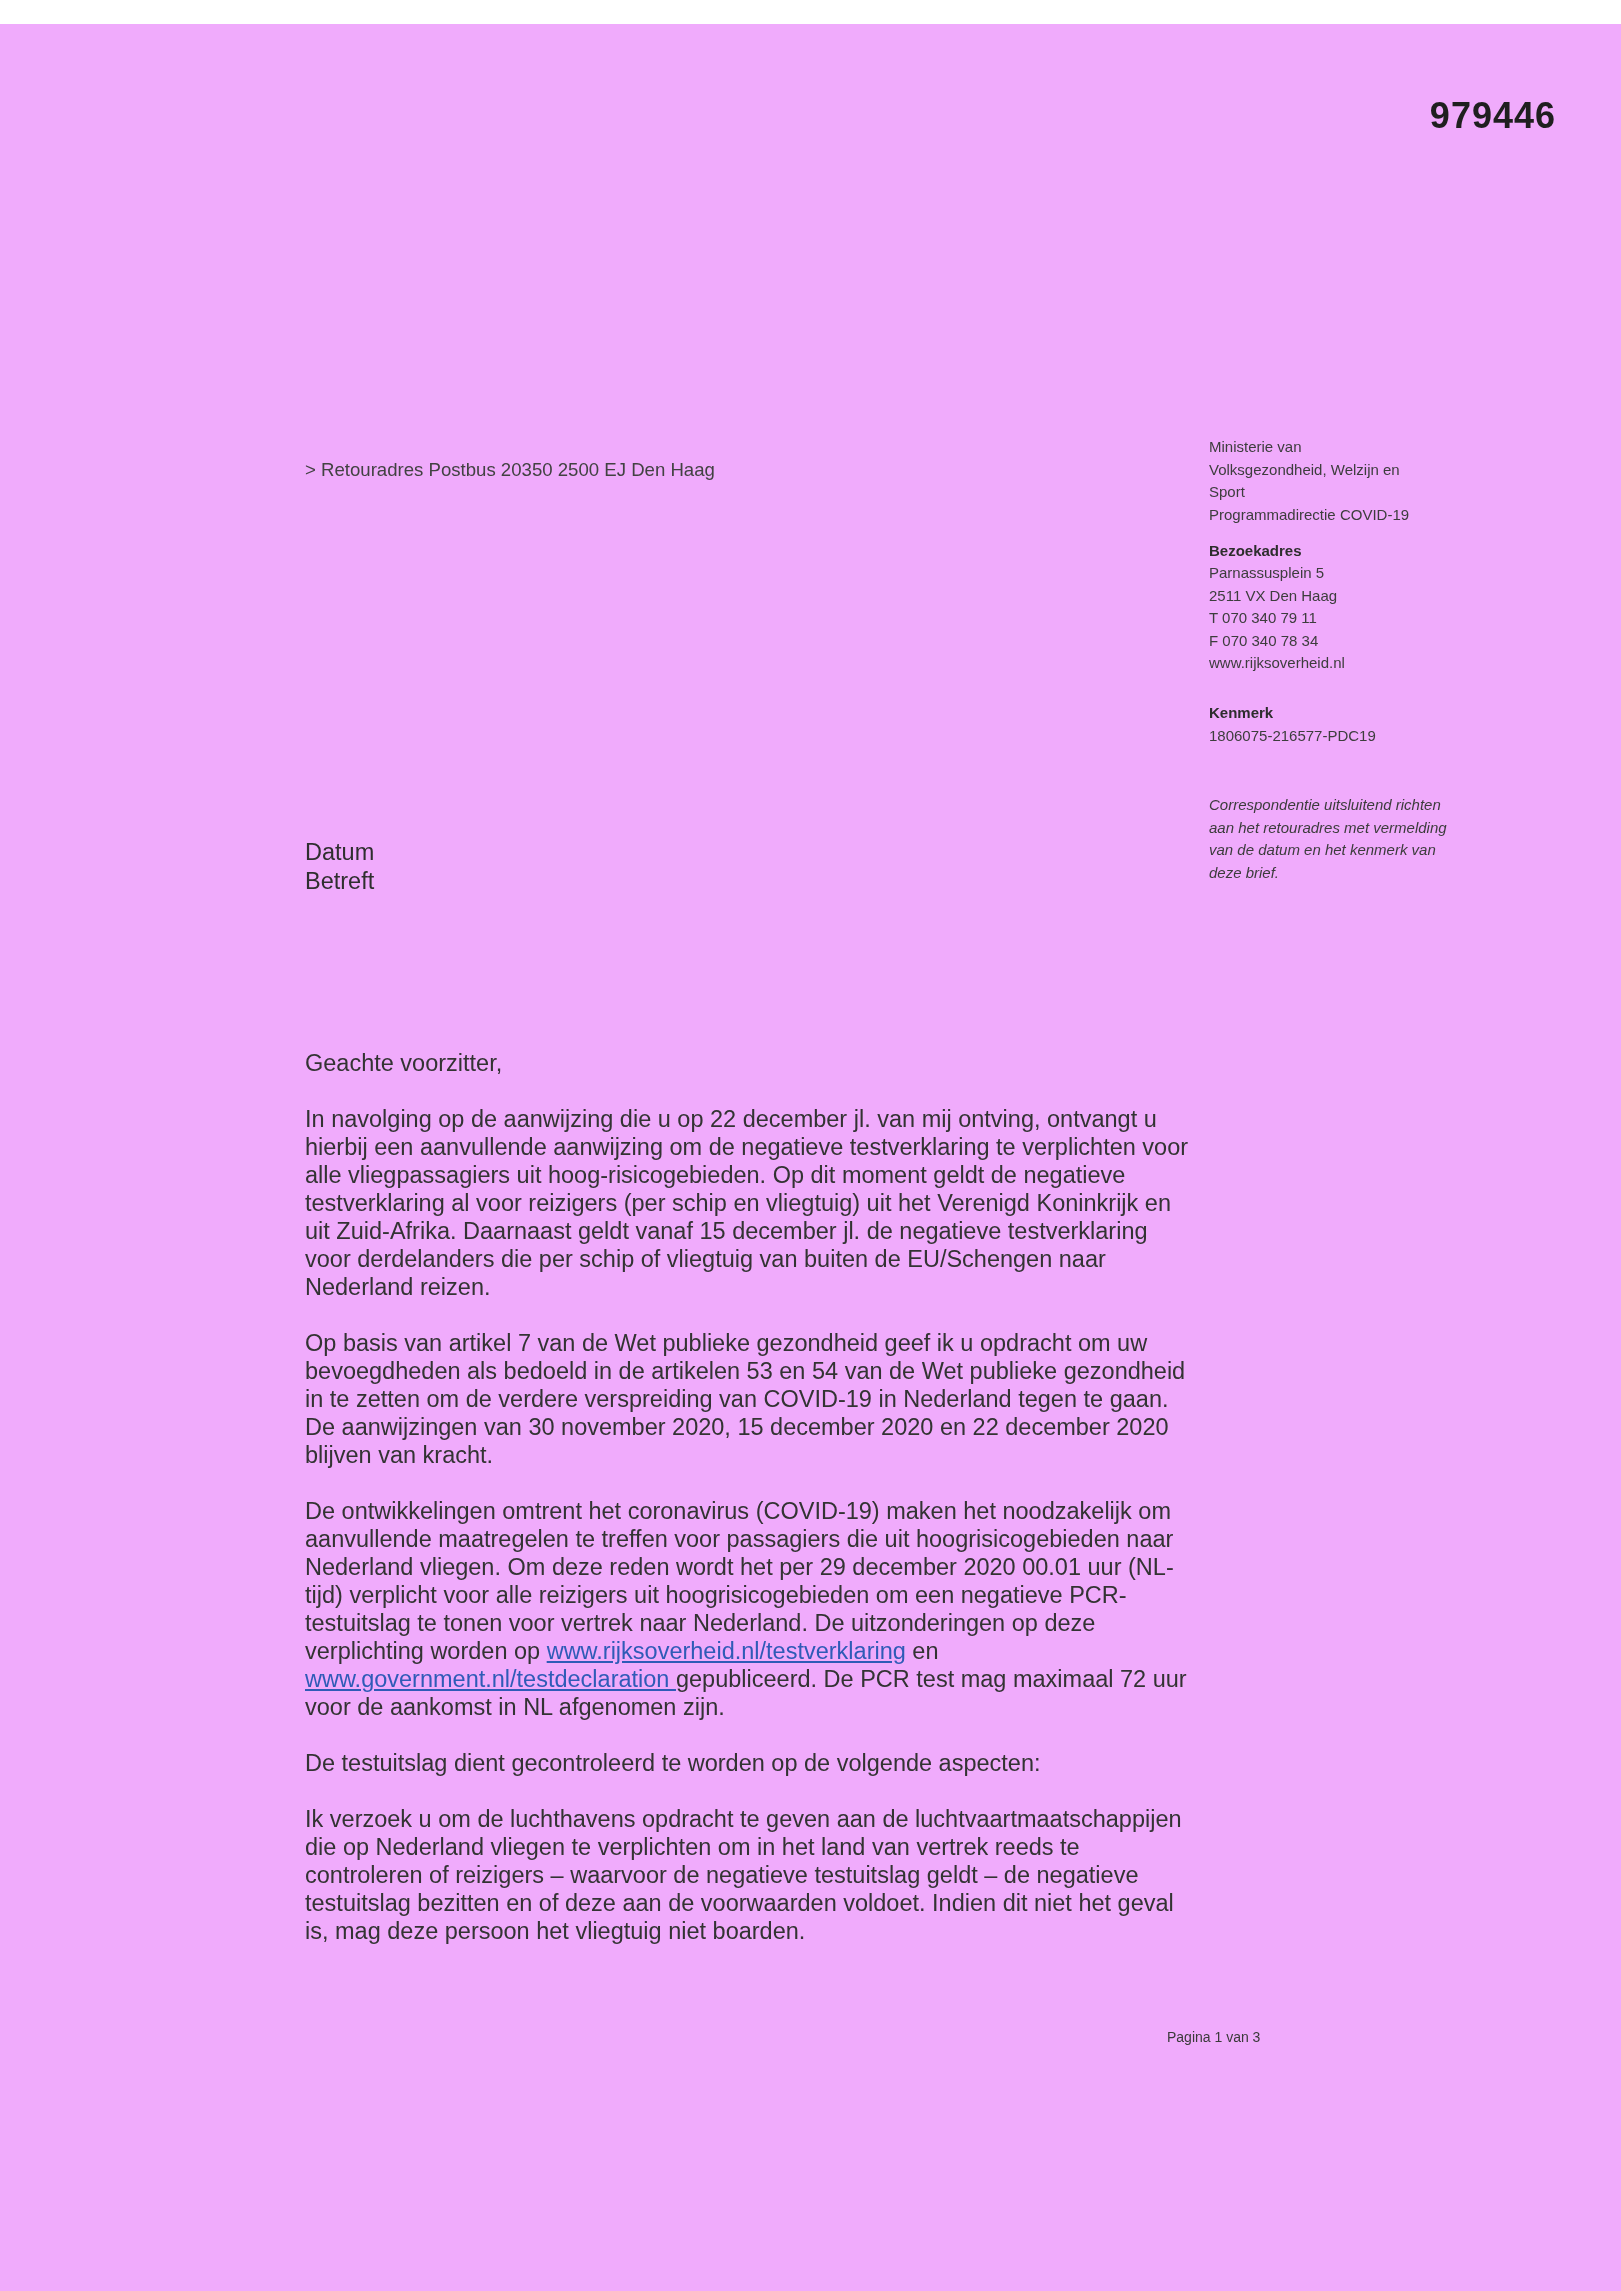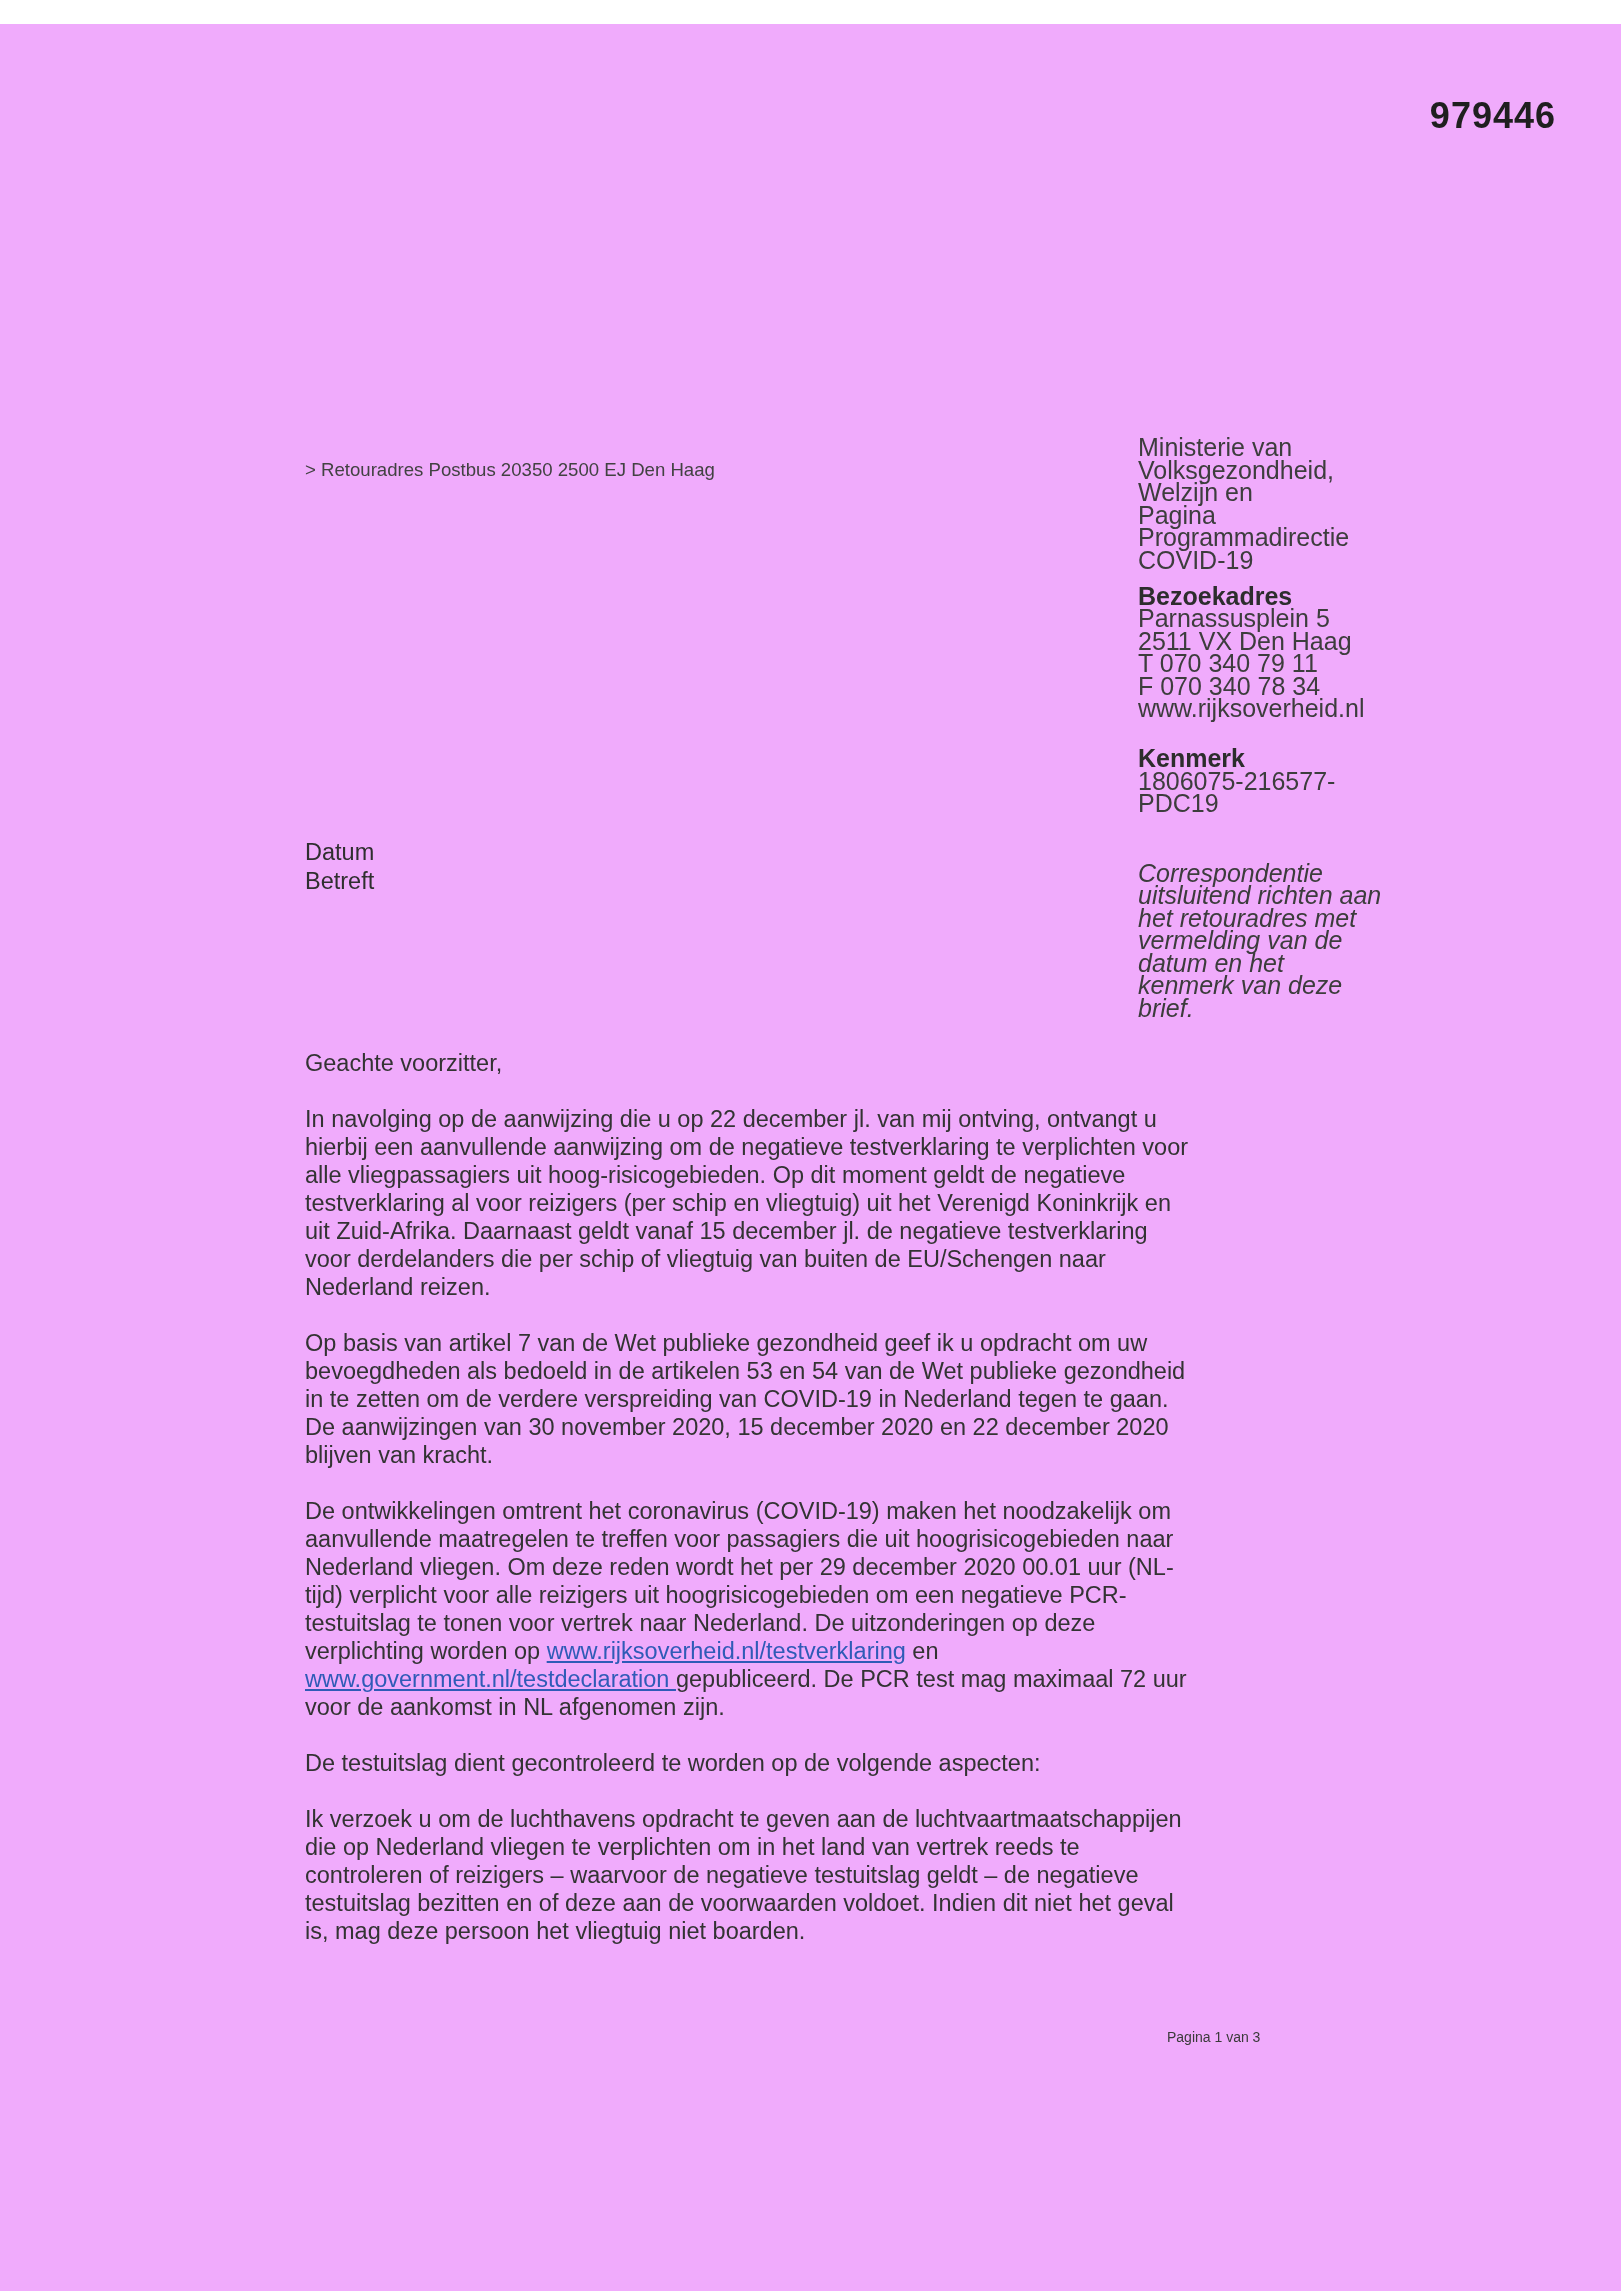--- a/index.html
+++ b/index.html
@@ -35,24 +35,24 @@
   }
   .return-address {
     position: absolute;
     left: 305px;
     top: 435px;
     font-size: 18.6px;
     color: #424242;
   }
   .sidebar {
     position: absolute;
-    left: 1138px;
+    left: 1209px;
     top: 412px;
     width: 257px;
-    font-size: 25px;
+    font-size: 15px;
     line-height: 22.5px;
     color: #3d3d3d;
   }
   .sb-label { font-weight: 700; color: #2d2d2d; }
   .sb-block-address { margin-top: 13.7px; }
   .sb-block-kenmerk { margin-top: 27.4px; }
   .sb-note {
     margin-top: 47px;
     font-style: italic;
     color: #3c3c3c;
@@ -99,21 +99,21 @@
 
   <div class="doc-number">979446</div>
 
 
   <div class="return-address">&gt; Retouradres Postbus 20350 2500 EJ  Den Haag</div>
 
   <aside class="sidebar">
     <div class="sb-block-org">
       <div>Ministerie van</div>
       <div>Volksgezondheid, Welzijn en</div>
-      <div>Pagina</div>
+      <div>Sport</div>
       <div>Programmadirectie COVID-19</div>
     </div>
     <div class="sb-block-address">
       <div class="sb-label">Bezoekadres</div>
       <div>Parnassusplein 5</div>
       <div>2511 VX  Den Haag</div>
       <div>T  070 340 79 11</div>
       <div>F  070 340 78 34</div>
       <div>www.rijksoverheid.nl</div>
     </div>

